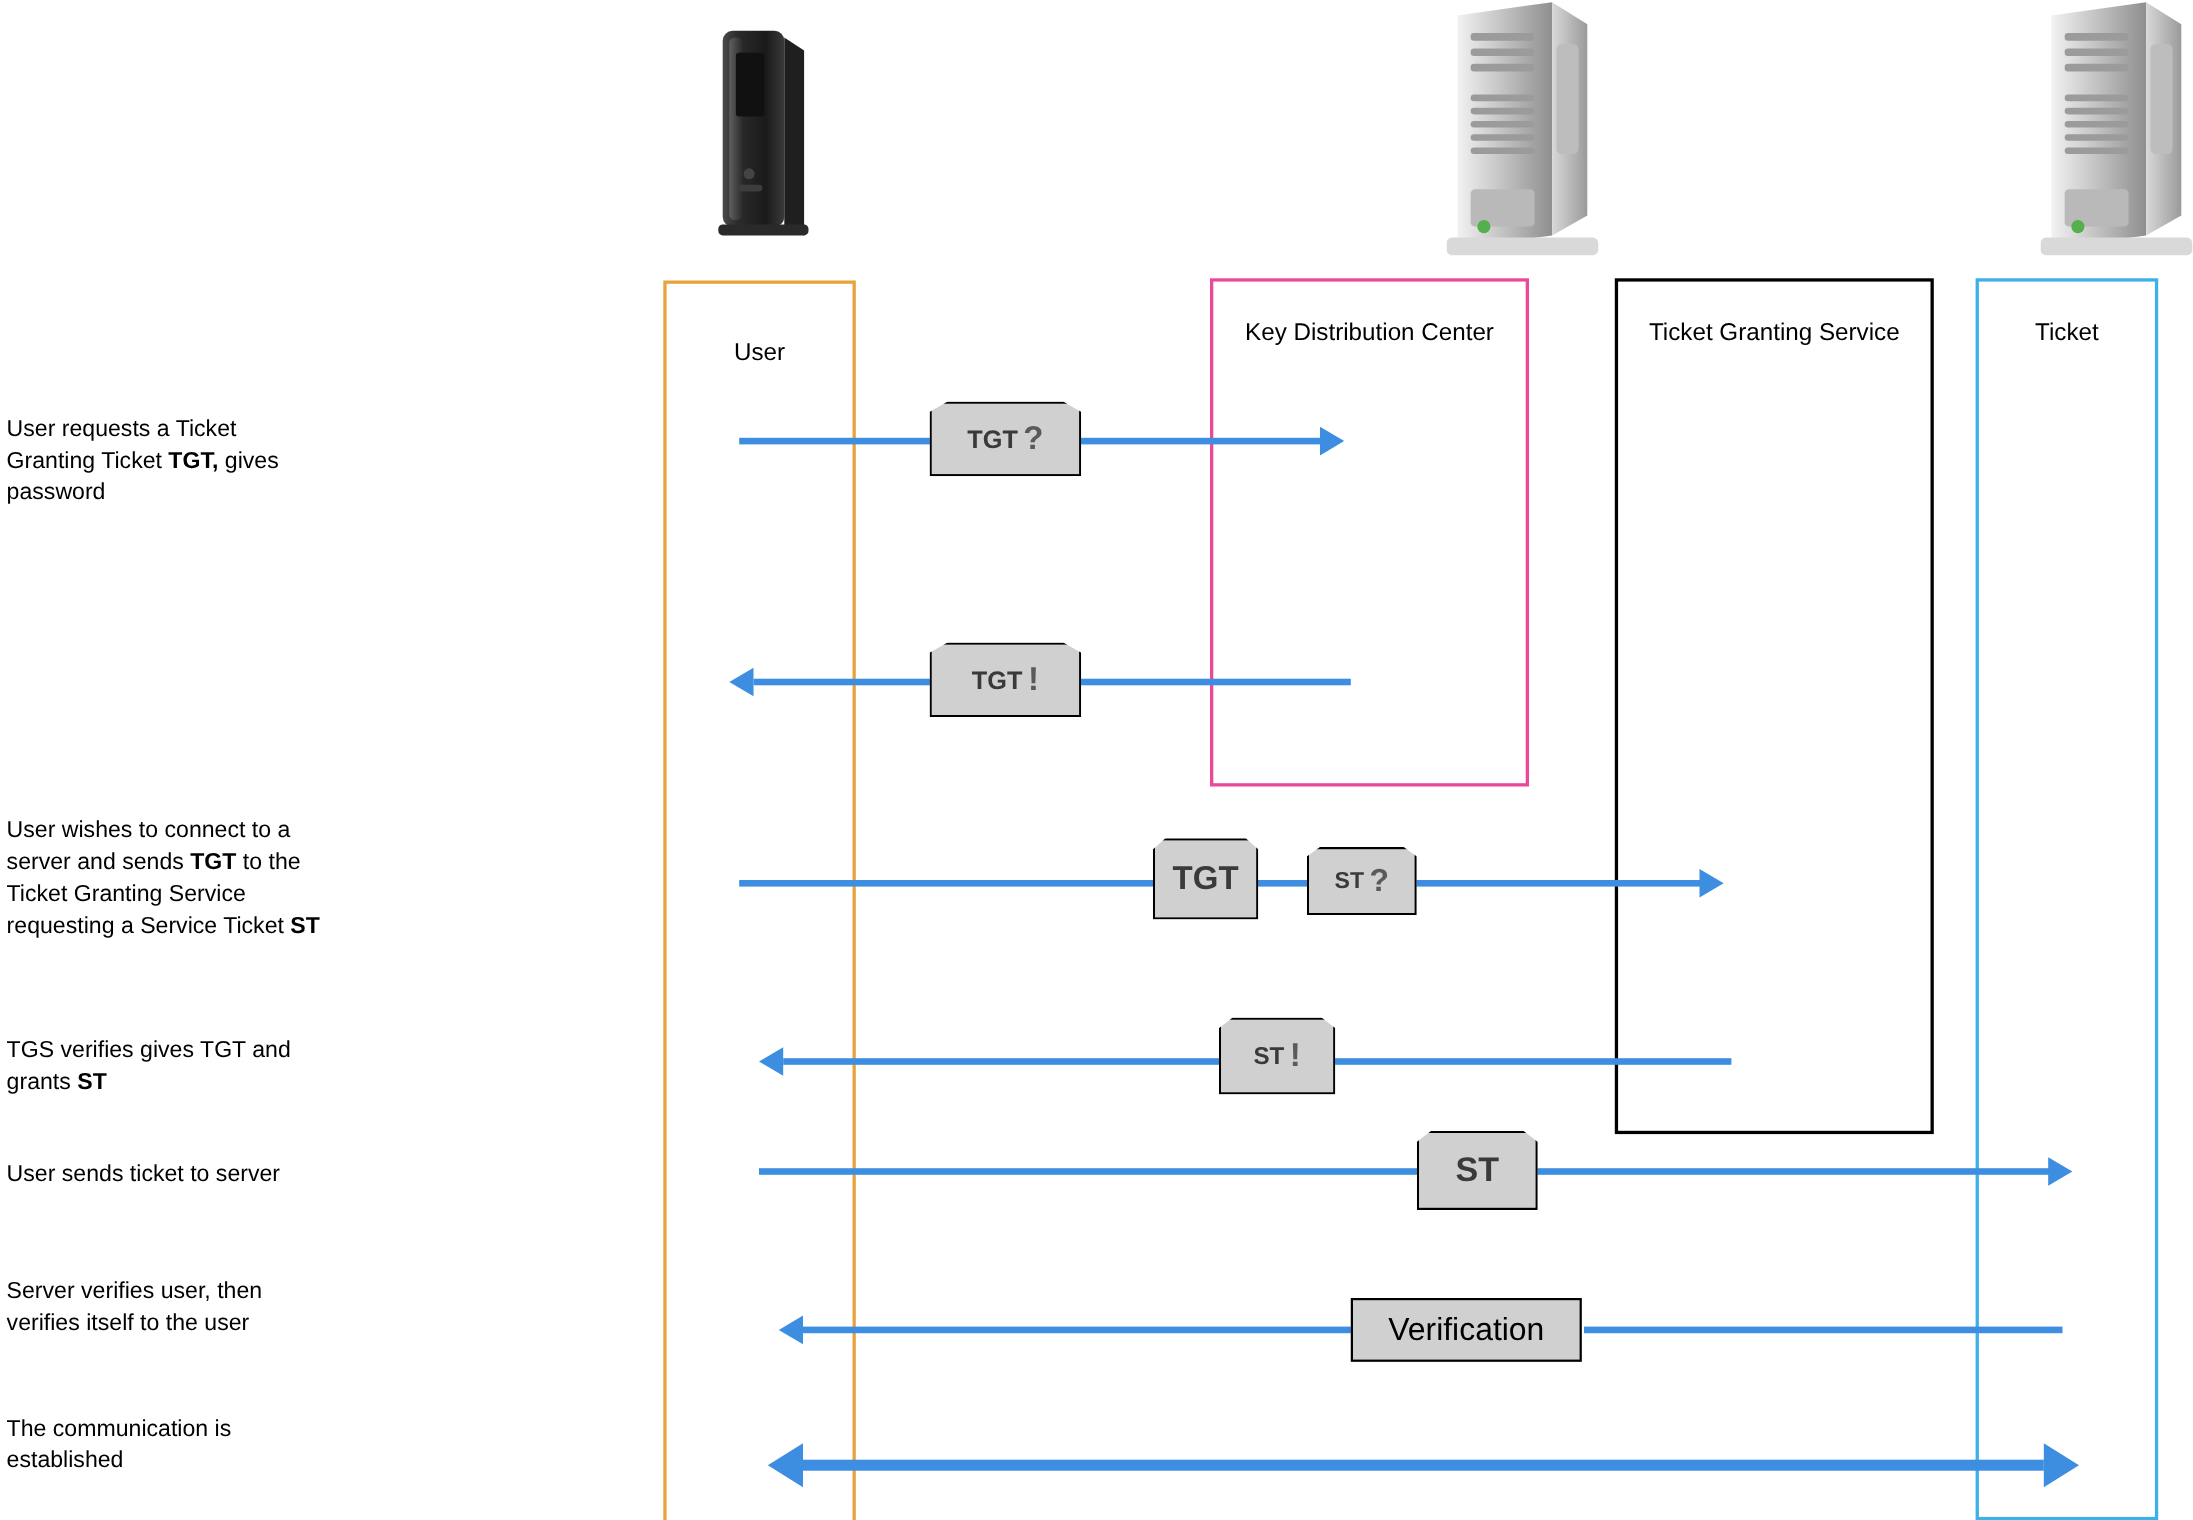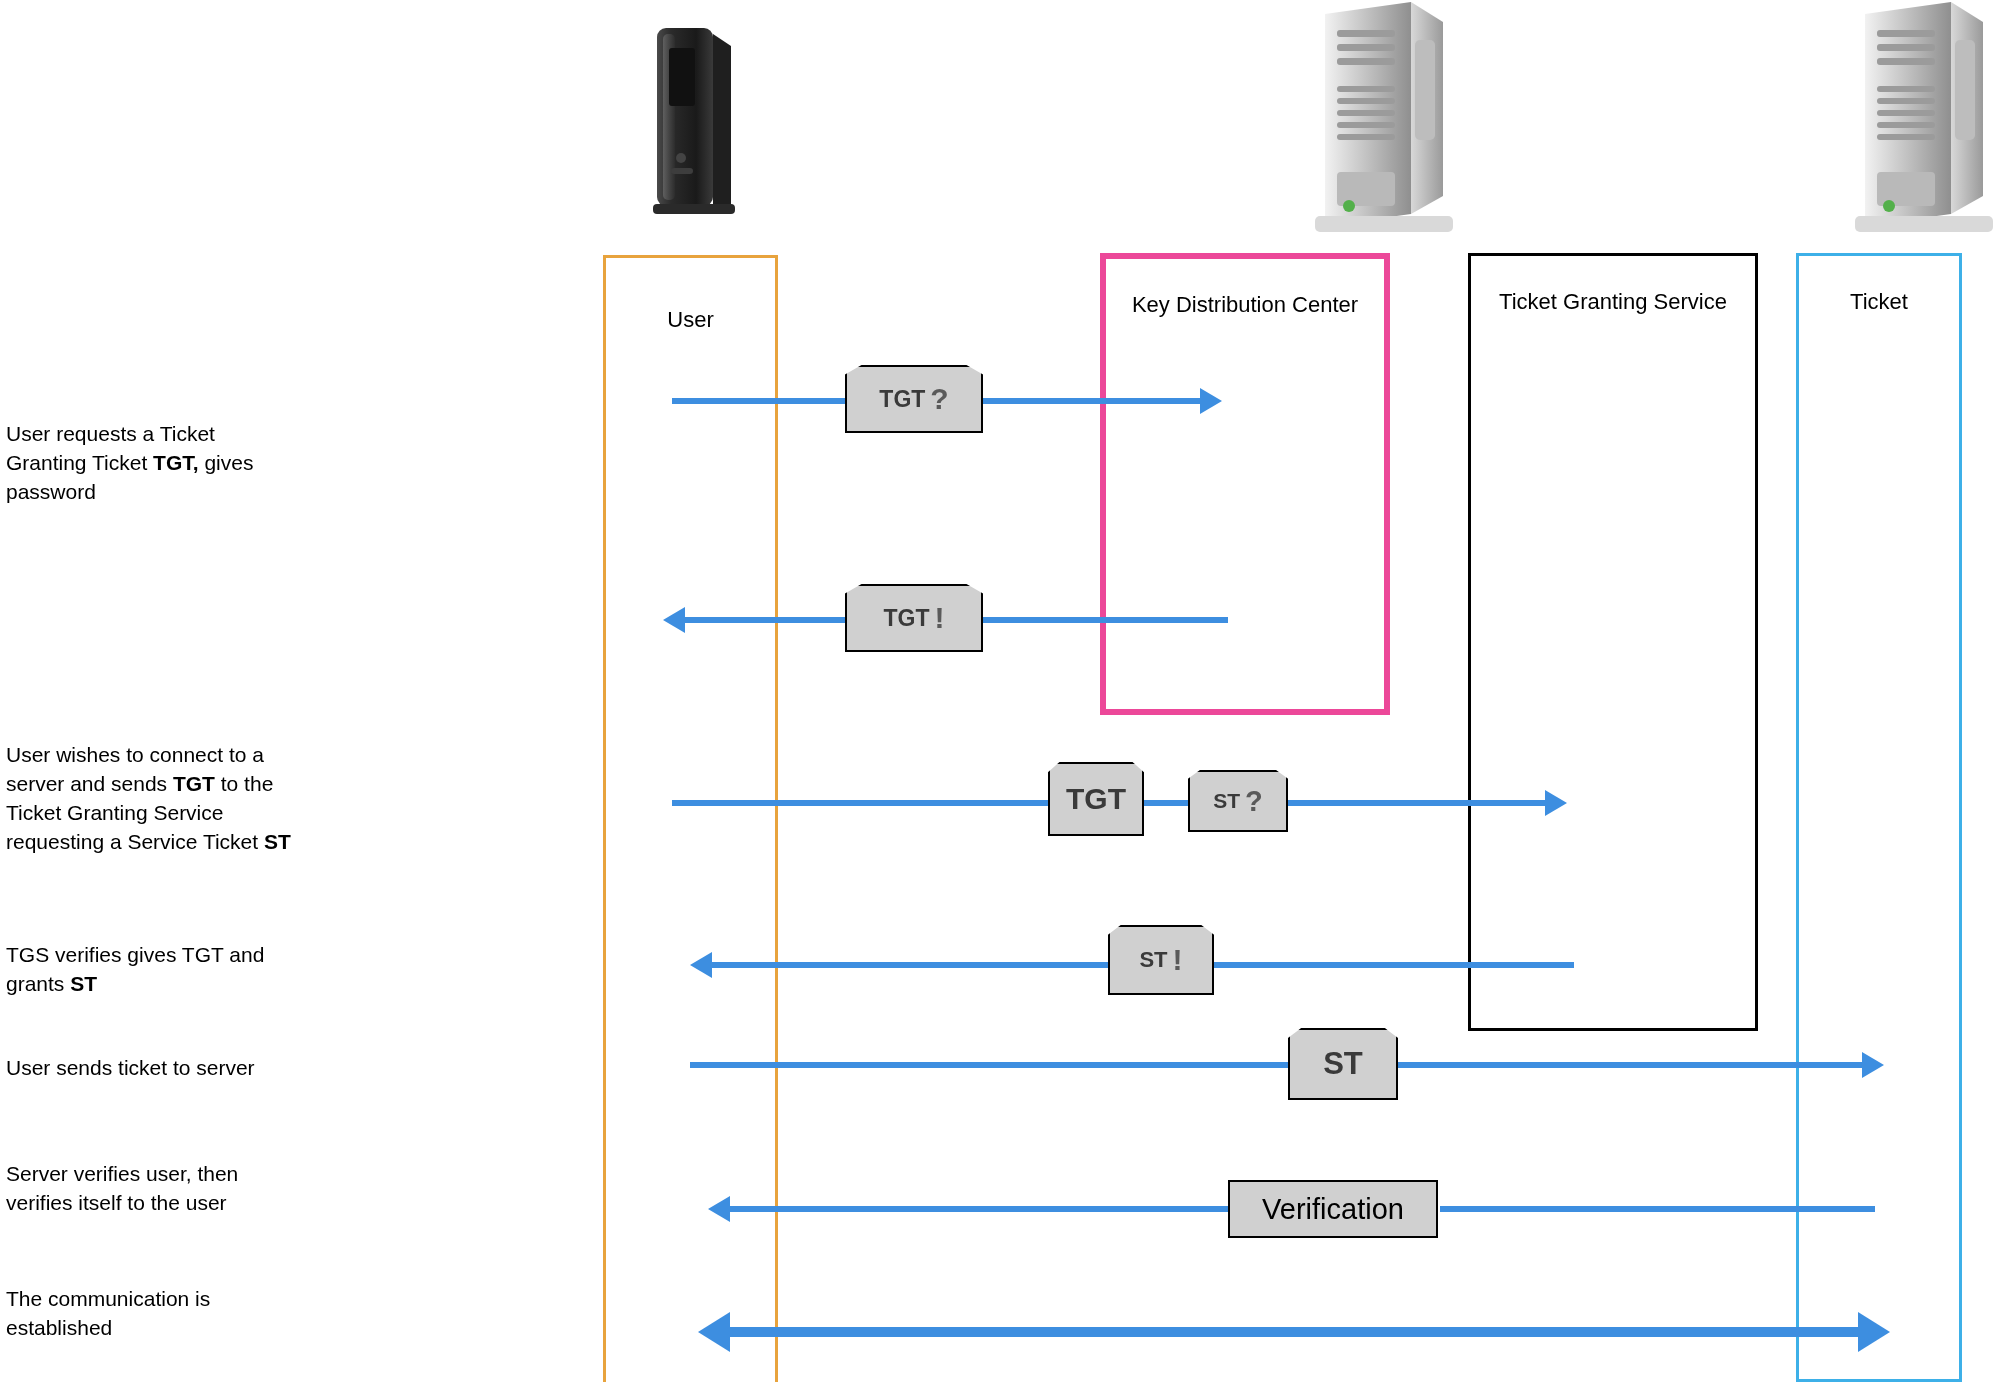--- a/index.html
+++ b/index.html
@@ -189,33 +189,33 @@
     <rect x="100" y="40" width="20" height="100" rx="5" fill="#bdbdbd"></rect>
     <rect x="22" y="172" width="58" height="34" rx="4" fill="#b9b9b9"></rect>
     <circle cx="34" cy="206" r="6" fill="#53b04a"></circle>
     <rect x="0" y="216" width="138" height="16" rx="5" fill="#d9d9d9"></rect>
   </svg>
 
   <div class="lane" style="left:603px; top:255px; width:175px; height:1282px; border:3px solid #e8a33d;">
     <div class="lane-label" style="top:48px;">User</div>
   </div>
 
-  <div class="lane" style="left:1100px; top:253px; width:290px; height:462px; border:6px solid #ec4899;">
+  <div class="lane" style="left:1100px; top:253px; width:290px; height:462px; border:3px solid #ec4899;">
     <div class="lane-label" style="top:32px;">Key Distribution Center</div>
   </div>
 
   <div class="lane" style="left:1468px; top:253px; width:290px; height:778px; border:3px solid #000000;">
     <div class="lane-label" style="top:32px;">Ticket Granting Service</div>
   </div>
 
   <div class="lane" style="left:1796px; top:253px; width:166px; height:1129px; border:3px solid #3db0e8;">
     <div class="lane-label" style="top:32px;">Ticket</div>
   </div>
 
-  <div class="desc" style="top:375px;margin-top:44px;">
+  <div class="desc" style="top:375px;">
     <span>User requests a Ticket</span><br>
     <span>Granting Ticket </span><b>TGT,</b><span> gives</span><br>
     <span>password</span>
   </div>
   <div class="arrow" style="left:672px; top:398px; width:540px;"></div>
   <div class="arrowhead right" style="left:1200px; top:388px;"></div>
   <div class="ticket" style="left:845px; top:365px; width:138px; height:68px; font-size:0;">
     <span class="tkt-label" style="font-size:23px;">TGT</span>
     <span class="tkt-mark" style="font-size:30px;">?</span>
   </div>

